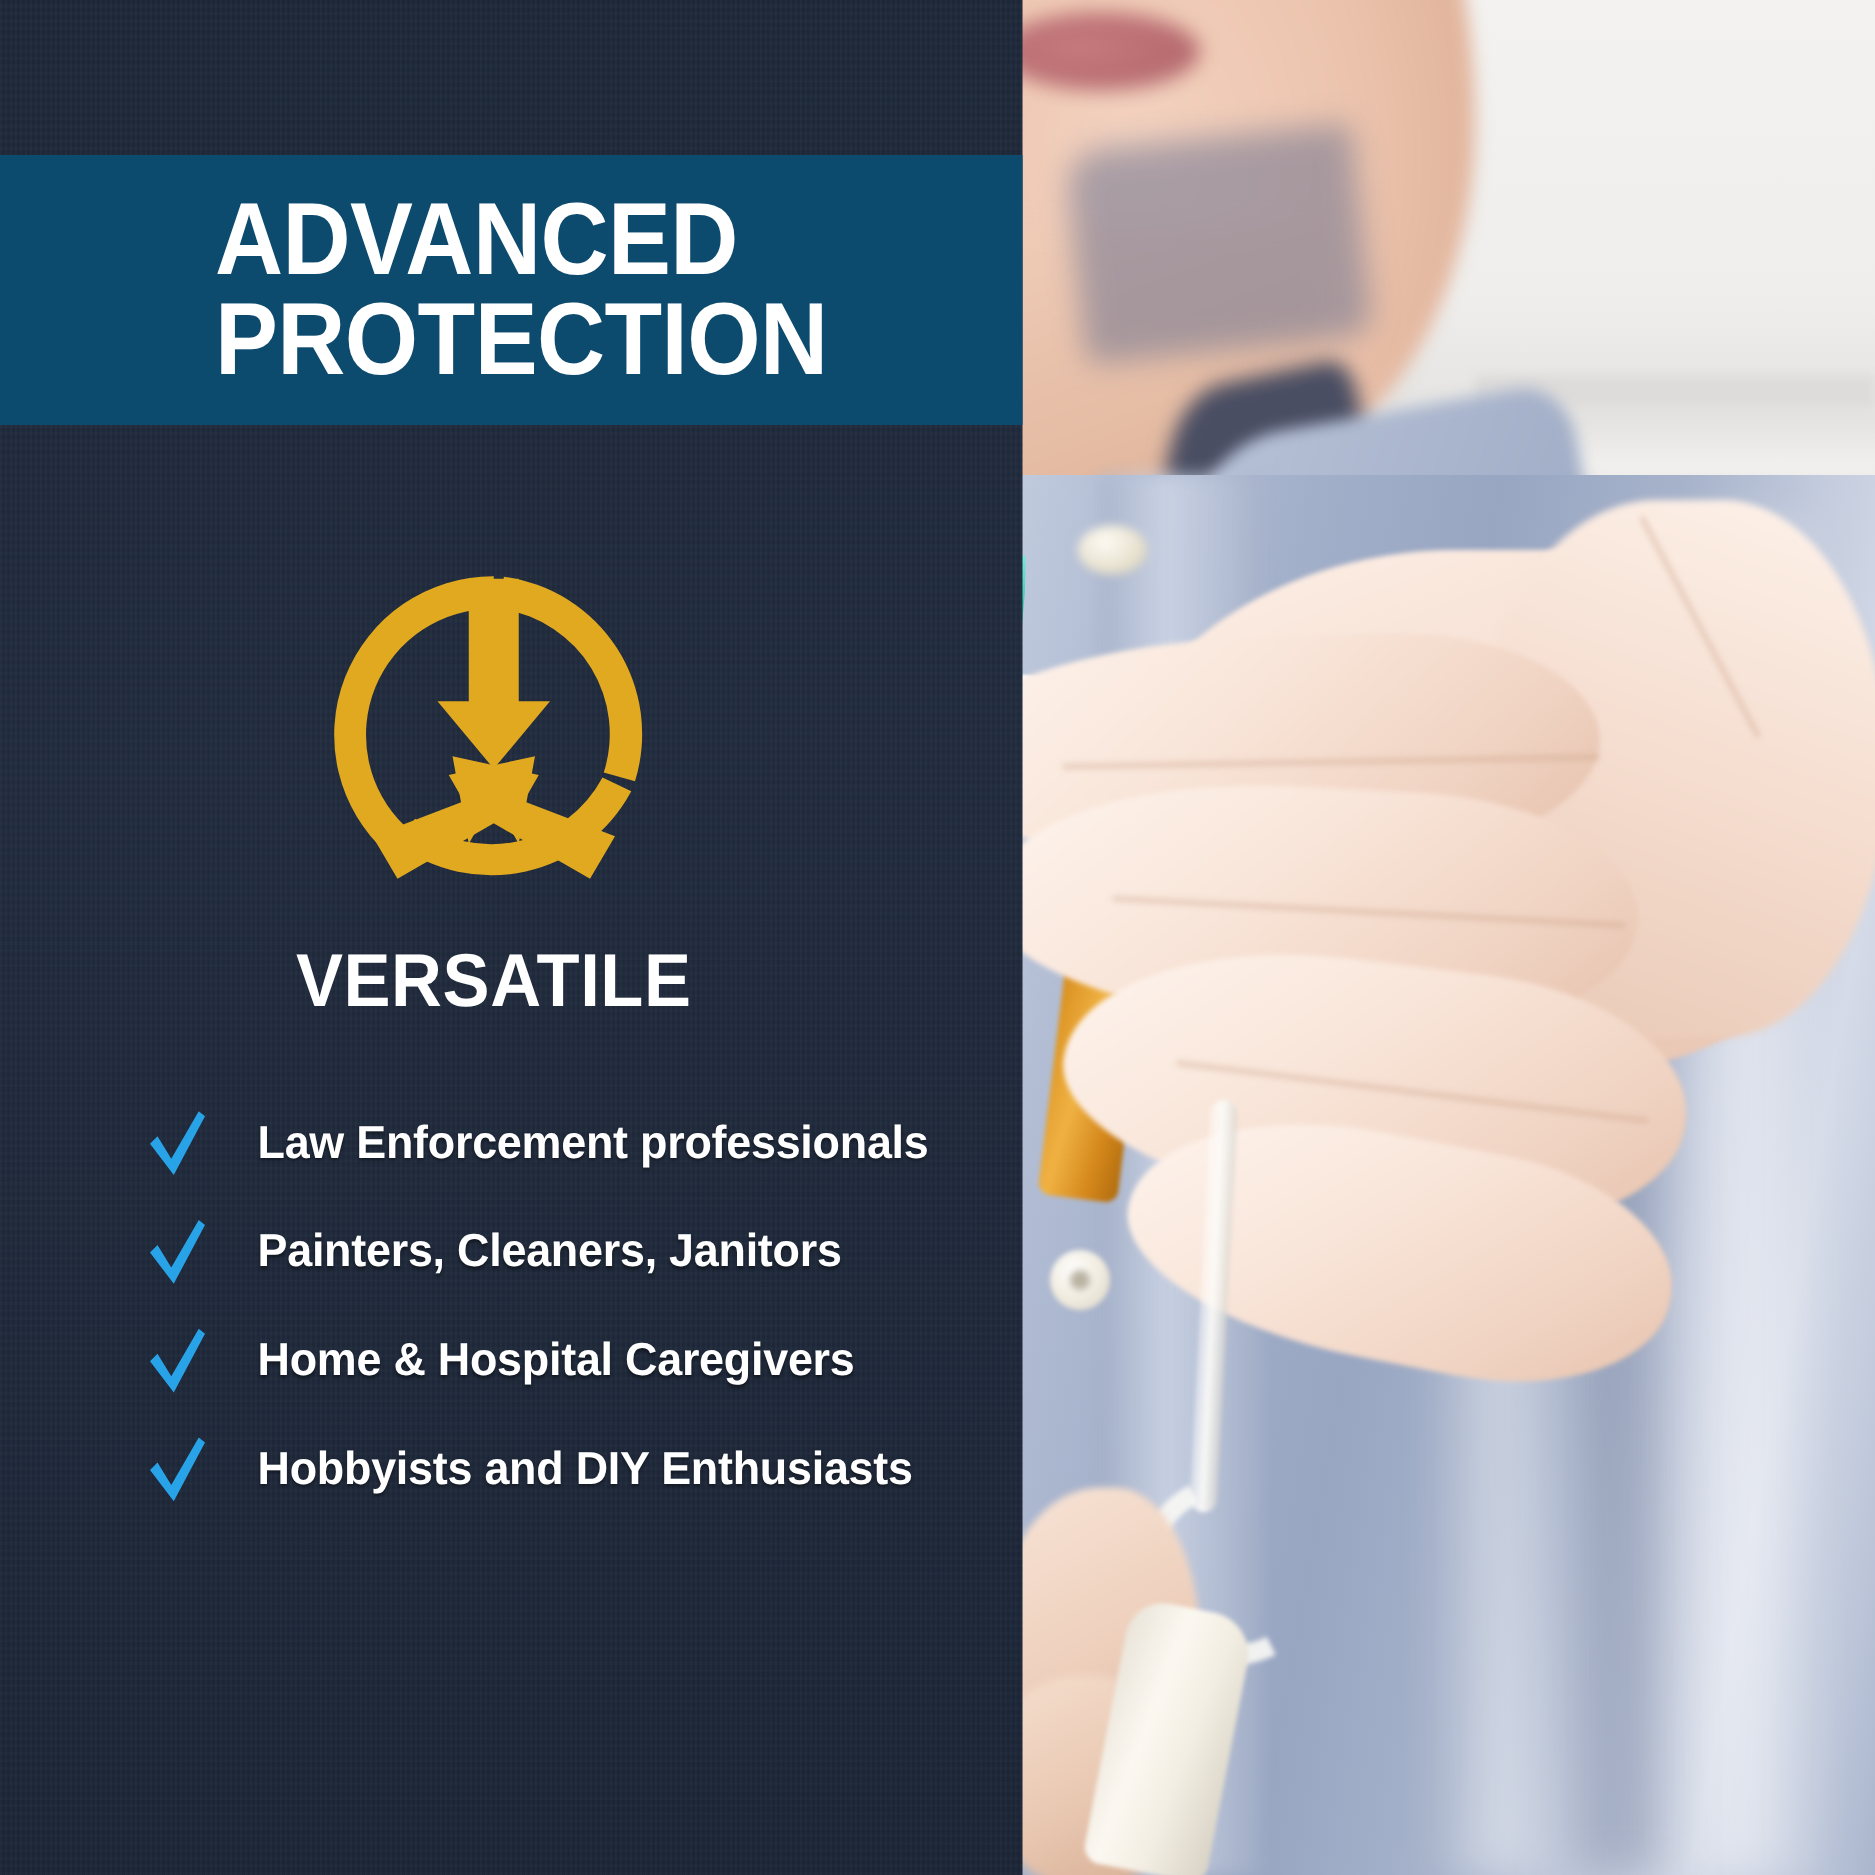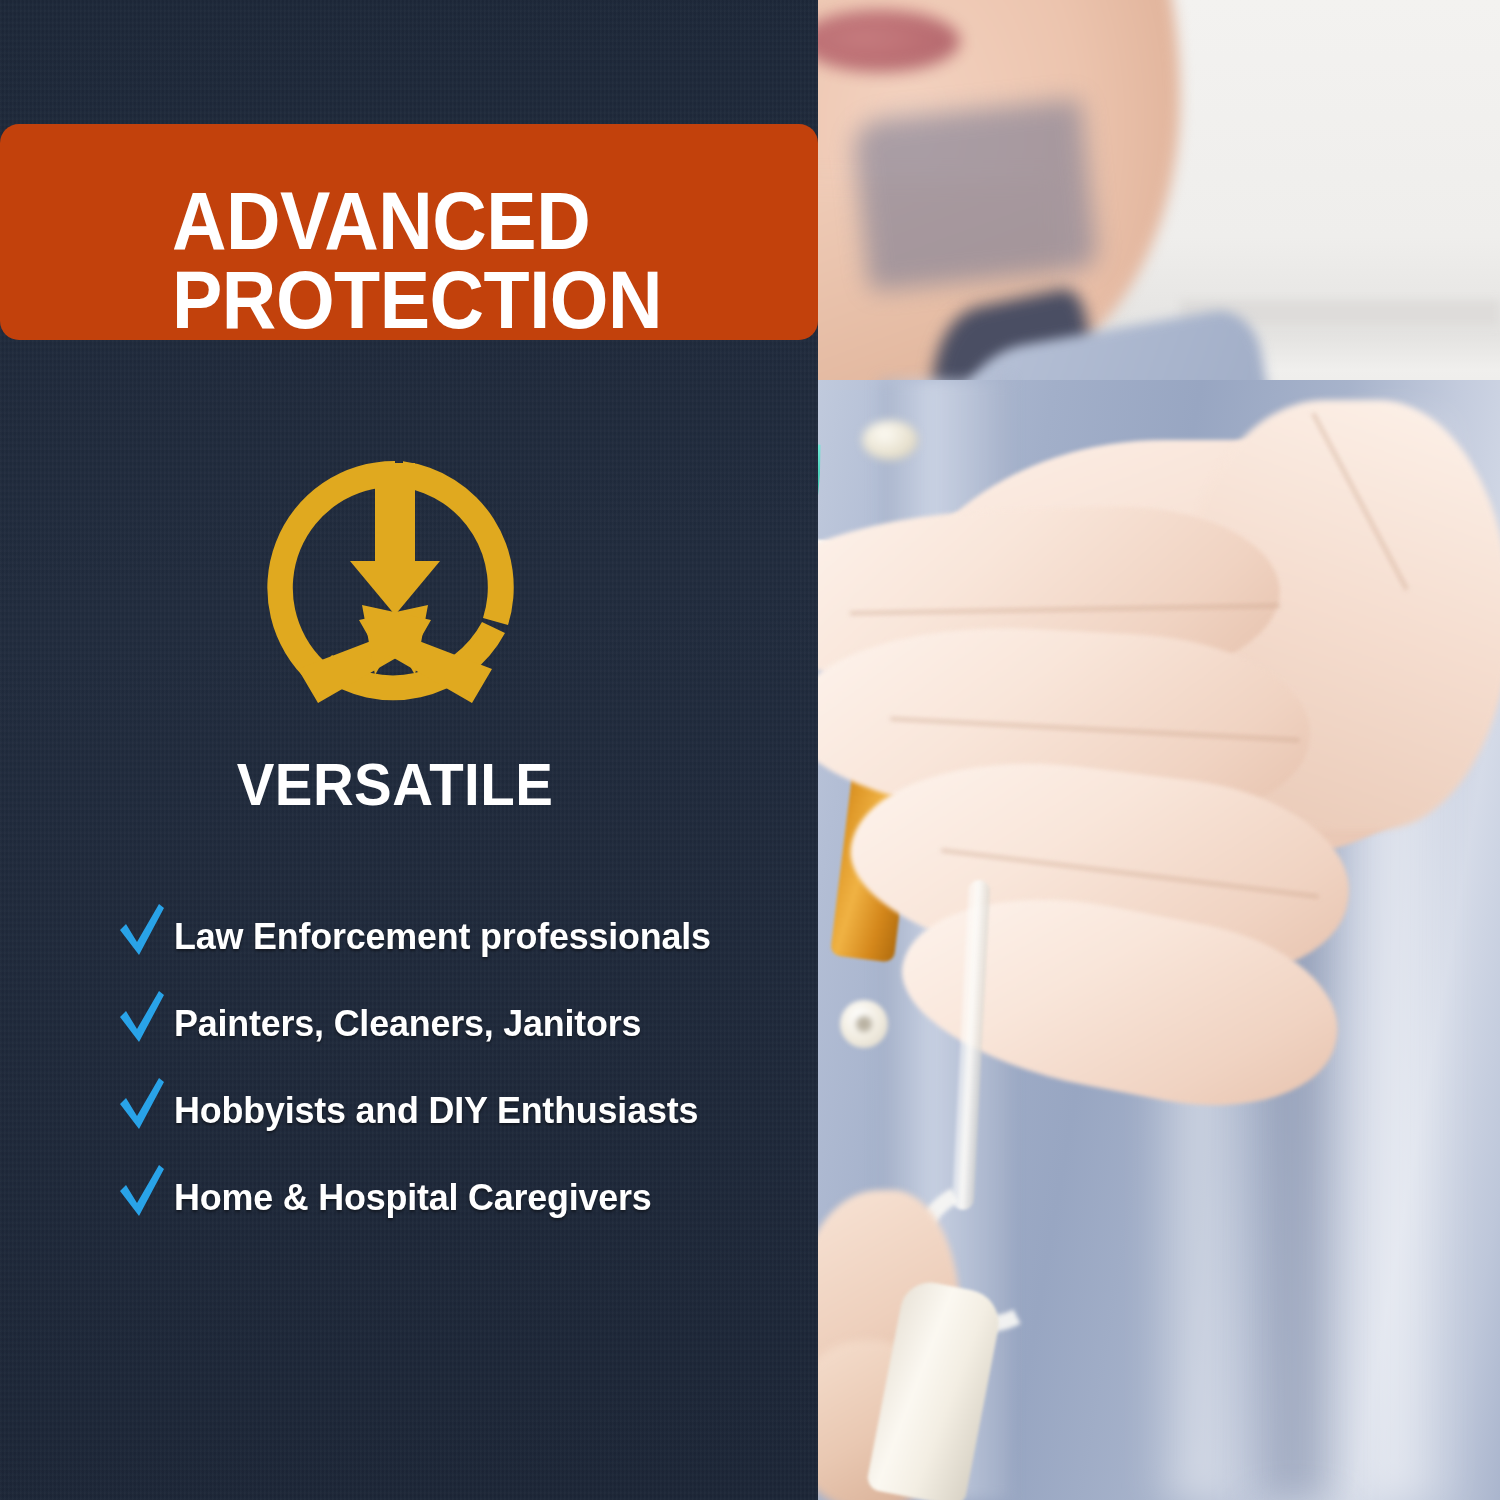--- a/index.html
+++ b/index.html
@@ -335,27 +335,26 @@
       repeating-linear-gradient(0deg,
         rgba(255,255,255,.012) 0px, rgba(255,255,255,.012) 2px,
         rgba(0,0,0,.015) 3px, rgba(0,0,0,.015) 6px),
       linear-gradient(175deg, #1d2839 0%, #212c3e 40%, #1c2637 100%);
   }
 
   .banner {
     position: absolute;
     left: 0; top: 124px;
     width: 818px; height: 216px;
-    background: #c2410c;
+    background: #0c4a6e;
     display: flex;
     flex-direction: column;
-    justify-content: flex-end;
+    justify-content: center;
     padding-left: 172px;
     box-sizing: border-box;
-    border-radius: 19px;
   }
   .banner-line {
     color: #ffffff;
     font-family: "Liberation Sans Narrow", "Liberation Sans", sans-serif;
     font-weight: bold;
     font-size: 82px;
     line-height: 0.97;
     letter-spacing: -0.5px;
     transform: scaleX(0.92);
     transform-origin: left center;
@@ -383,21 +382,21 @@
 
   .bullets {
     position: absolute;
     left: 118px; top: 893px;
     width: 660px;
   }
   .bullet {
     position: relative;
     height: 87px;
     display: flex;
-    align-items: center;
+    gap: 32px;
   }
   .check {
     width: 48px; height: 58px;
     flex: 0 0 48px;
     margin-right: 8px;
     position: relative;
     top: -6px;
   }
   .bullet-text {
     color: #ffffff;
@@ -517,27 +516,27 @@
       </span>
       <span class="bullet-text">Painters, Cleaners, Janitors</span>
     </div>
 
     <div class="bullet">
       <span class="check">
         <svg viewBox="0 0 48 58" width="48" height="58" aria-hidden="true">
           <path d="M2 28 L8 22 L19 40 L41 2 L46 6 L21 53 Z" fill="#29a3e8"></path>
         </svg>
       </span>
-      <span class="bullet-text">Hobbyists and DIY Enthusiasts</span>
+      <span class="bullet-text">Home &amp; Hospital Caregivers</span>
     </div>
 
     <div class="bullet">
       <span class="check">
         <svg viewBox="0 0 48 58" width="48" height="58" aria-hidden="true">
           <path d="M2 28 L8 22 L19 40 L41 2 L46 6 L21 53 Z" fill="#29a3e8"></path>
         </svg>
       </span>
-      <span class="bullet-text">Home &amp; Hospital Caregivers</span>
+      <span class="bullet-text">Hobbyists and DIY Enthusiasts</span>
     </div>
 
   </div>
 
 </div>
 
 </body></html>

